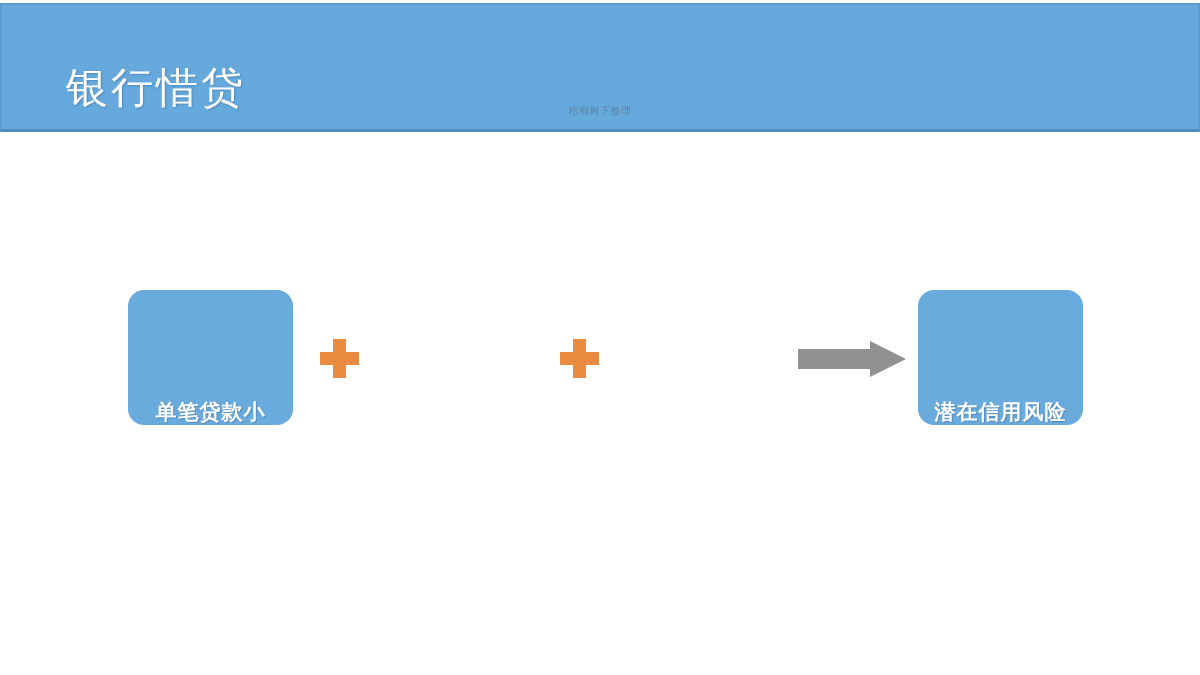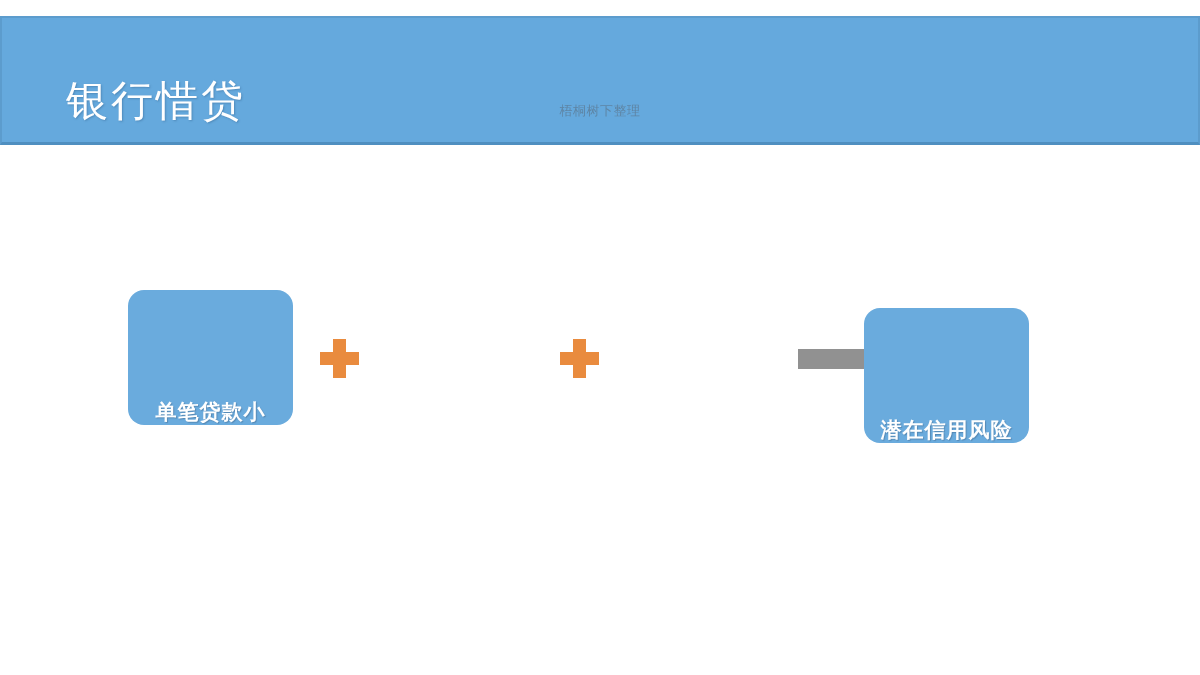--- a/index.html
+++ b/index.html
@@ -16,21 +16,21 @@
     width: 1200px;
     height: 675px;
     background: #ffffff;
     overflow: hidden;
   }
 
   
   #header-band {
     position: absolute;
     left: 0;
-    top: 16px;
+    top: 3px;
     width: 1200px;
     height: 129px;
     background: #65a9dd;
     box-sizing: border-box;
     border-top: 2px solid #5c9ccd;
     border-left: 2px solid #5c9ccd;
     border-right: 2px solid #5c9ccd;
     border-bottom: 3px solid #4f8fc0;
   }
   #page-title {
@@ -44,21 +44,21 @@
     font-weight: 400;
     text-shadow: 1px 1px 2px rgba(40, 80, 120, 0.35);
     white-space: nowrap;
   }
   #watermark {
     position: absolute;
     left: 0;
     top: 105px;
     width: 1200px;
     text-align: center;
-    font-size: 13px;
+    font-size: 10px;
     line-height: 11px;
     color: #5d7f9b;
     letter-spacing: 0.5px;
     opacity: 0.85;
     white-space: nowrap;
   }
 
   
   #diagram {
     position: absolute;
@@ -84,21 +84,21 @@
     line-height: 26px;
     font-weight: bold;
     color: #ffffff;
     letter-spacing: 1px;
     text-shadow: 1px 1px 1px rgba(60, 95, 130, 0.45);
     white-space: nowrap;
   }
   #box-0 { left: 128px; }
   #box-1 { left: 368px; }
   #box-2 { left: 608px; }
-  #box-3 { left: 864px; margin-top: 18px; }
+  #box-3 { left: 918px; }
 
   
   .plus-connector {
     position: absolute;
     top: 339px;
     width: 39px;
     height: 39px;
   }
   #plus-0 { left: 320px; }
   #plus-1 { left: 560px; }

